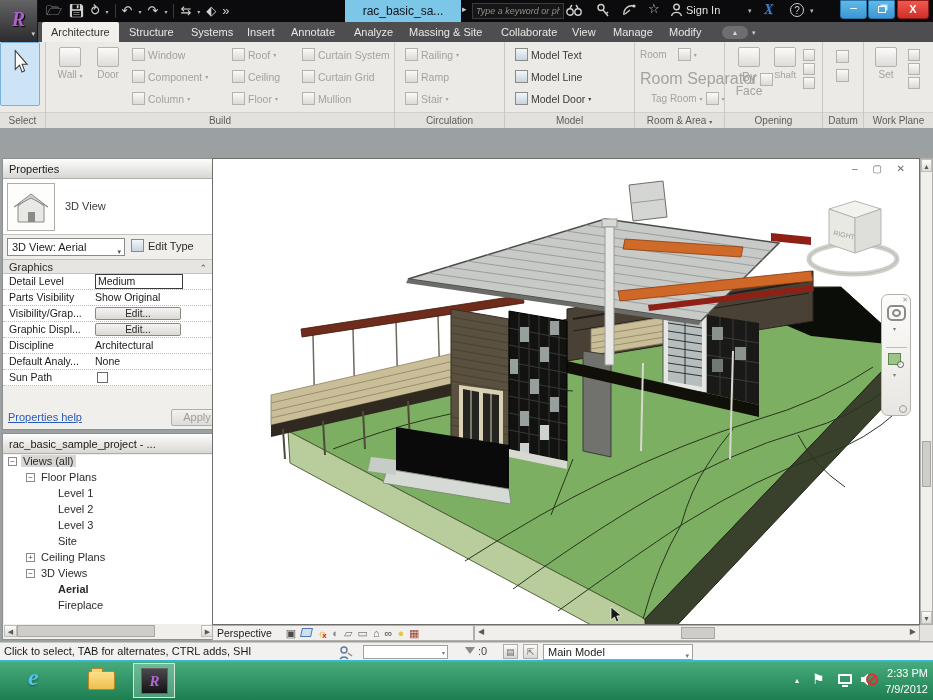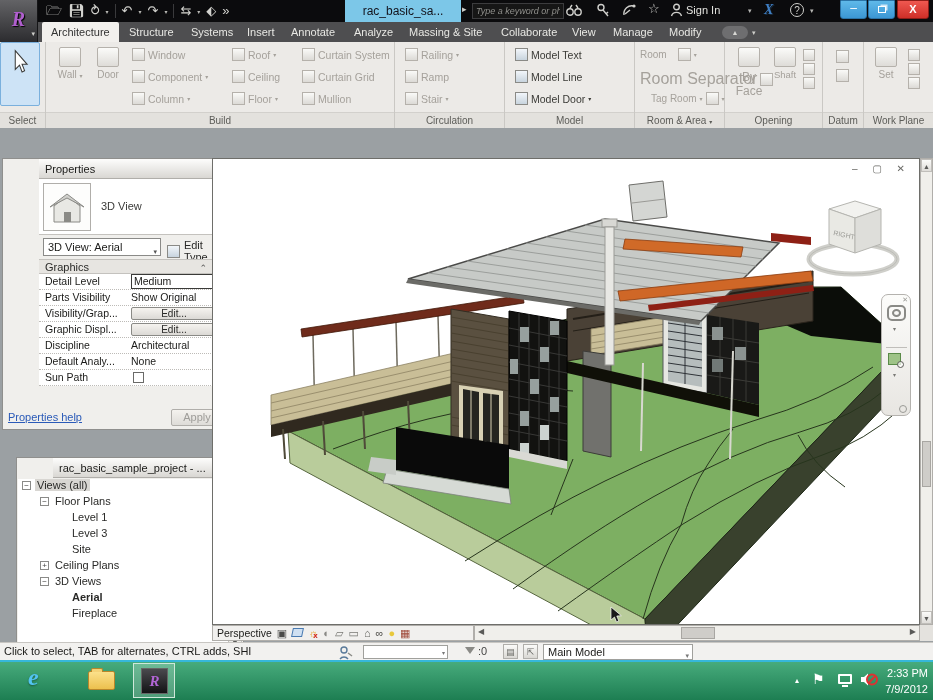--- a/index.html
+++ b/index.html
@@ -48,21 +48,21 @@
   .ic14 { display:inline-block; width:13px; height:13px; border:1px solid #b5b1ab; background:linear-gradient(#fafaf8,#dcdad6); }
   .ic14.en { border-color:#8a8a86; background:linear-gradient(#f2f6fa,#c8d4de); }
   .bigbtn { position:absolute; width:32px; text-align:center; font-size:10px; color:#a5a19b; }
   .bigbtn .bic { display:inline-block; width:22px; height:20px; border:1px solid #b5b1ab; background:linear-gradient(#fbfbf9,#dedcd8); border-radius:2px; }
   .rcaret { font-size:6px; color:#a5a19b; }
   #modify-btn { left:3px; top:3px; width:40px; height:64px; background:#cde3f6; border:1px solid #7ab0dd; border-radius:2px; text-align:center; }
   #modify-btn .lbl { font-size:10.5px; color:#333; position:absolute; bottom:2px; width:100%; }
   .smic { display:inline-block; width:12px; height:12px; border:1px solid #b5b1ab; background:linear-gradient(#fafaf8,#dcdad6); margin:1px 0; }
 
   
-  .palette { position:absolute; left:2px; width:228px; background:#f0efec; border:1px solid #8f8f8d;padding-left:36px; }
+  .palette { position:absolute; left:2px; width:228px; background:#f0efec; border:1px solid #8f8f8d; }
   .pal-title { height:20px; background:linear-gradient(#fdfdfc,#d9d7d3); border-bottom:1px solid #b0aeaa; font-size:11px; color:#1a1a18; line-height:20px; padding-left:6px; position:relative; }
   .pal-close { position:absolute; right:3px; top:3px; width:13px; height:13px; border:1px solid #8a8a88; background:#f2f0ec; font-size:7px; color:#5a5a58; text-align:center; line-height:11px; }
   #props { top:158px; height:272px; }
   #prop-preview { position:relative; height:56px; background:#fff; border-bottom:1px solid #c4c2be; }
   #prop-preview .pbox { position:absolute; left:4px; top:4px; width:48px; height:48px; border:1px solid #b0aeaa; background:#fdfdfc; }
   #prop-preview .ptype { position:absolute; left:62px; top:21px; font-size:11px; color:#3a3a38; }
   #prop-preview .pcaret { position:absolute; right:8px; top:23px; font-size:8px; color:#555; }
   #type-row { position:relative; height:24px; }
   #type-combo { position:absolute; left:4px; top:3px; width:118px; height:18px; background:#fff; border:1px solid #8a8a88; font-size:11px; line-height:16px; padding-left:4px; color:#1a1a18; }
   #type-combo .cc { position:absolute; right:3px; top:5px; font-size:7px; color:#555; }
@@ -74,21 +74,21 @@
   .prow .pv { position:absolute; left:92px; top:1px; width:88px; color:#1a1a18; white-space:nowrap; }
   .prow .pv.sel { border:1px solid #3a3a38; background:#fff; top:0; height:15px; padding-left:2px; }
   .prow .pbtn { position:absolute; left:92px; top:1px; width:86px; height:13px; background:linear-gradient(#f6f4f0,#dbd9d5); border:1px solid #8a8a86; border-radius:2px; font-size:10px; text-align:center; line-height:12px; color:#2a2a28; }
   .prow .pchk { position:absolute; left:94px; top:2px; width:11px; height:11px; border:1px solid #6a6a68; background:#fff; }
   #prop-scroll { position:absolute; right:1px; top:116px; width:13px; height:128px; background:#f0efeb; border-left:1px solid #c4c2be; }
   .sarrow { width:13px; height:13px; font-size:7px; color:#5a5a58; text-align:center; line-height:13px; background:linear-gradient(#fbfbf9,#dedcd8); border:1px solid #c0beba; }
   #prop-footer { position:absolute; bottom:0; left:0; right:0; height:22px; background:#f0efec; }
   #props-help { position:absolute; left:5px; top:4px; font-size:11px; color:#2a5ab8; text-decoration:underline; }
   #apply-btn { position:absolute; right:6px; top:2px; width:52px; height:17px; background:linear-gradient(#f4f2ee,#dedcd8); border:1px solid #b0aeaa; border-radius:2px; font-size:11px; color:#9f9d99; text-align:center; line-height:15px; }
 
-  #browser { top:457px; height:207px;margin-left:14px; }
+  #browser { top:433px; height:207px; }
   #tree { position:absolute; left:1px; top:21px; right:15px; bottom:15px; background:#fff; overflow:hidden; }
   .trow { position:relative; height:16px; font-size:11px; color:#2a2a28; white-space:nowrap; }
   .trow .exp { display:inline-block; width:9px; height:9px; border:1px solid #8a8a88; background:#fff; font-size:8px; line-height:7px; text-align:center; color:#444; vertical-align:1px; margin-right:4px; }
   .trow .tlbl { padding:0 2px; }
   .trow .tlbl.sel { background:#d8d6d2; }
   .trow .tlbl.bold { font-weight:bold; }
   #tree-vscroll { position:absolute; right:1px; top:21px; width:14px; bottom:15px; background:#f0efeb; }
   #tree-hscroll { position:absolute; left:1px; bottom:1px; right:15px; height:14px; background:#f0efeb; display:flex; align-items:center; }
   .hthumb { height:12px; background:#cfcdc9; border:1px solid #a8a6a2; }
 
@@ -102,21 +102,21 @@
   #nav-wheel i { position:absolute; left:3px; top:2px; width:9px; height:8px; border:2px solid #8a8a86; border-radius:50%; }
   .ncaret { position:absolute; left:11px; font-size:6px; color:#7a7a76; }
   #nav-div { position:absolute; left:4px; top:52px; width:21px; height:1px; background:#c0beba; }
   #nav-zoom { position:absolute; left:6px; top:58px; width:13px; height:12px; background:#9ec387; border:1px solid #5a8a48; }
   #nav-zoom i { position:absolute; right:-4px; bottom:-4px; width:7px; height:7px; border:1.5px solid #5a5a56; border-radius:50%; background:rgba(255,255,255,.7); }
   #nav-gear { position:absolute; right:3px; bottom:2px; width:8px; height:8px; border:1.5px solid #9a9a96; border-radius:50%; }
   #vp-vscroll { position:absolute; left:708px; top:0; width:13px; height:467px; background:#f0efeb; border:1px solid #b0aeaa; }
   #vp-vthumb { position:absolute; left:1px; top:282px; width:9px; height:46px; background:#cfcdc9; border:1px solid #a8a6a2; }
   #vp-bottom { position:absolute; left:0; top:467px; width:721px; height:16px; }
   #viewbar { position:absolute; left:0; top:0; width:262px; height:16px; background:#f1f0ee; border:1px solid #b0aeaa; display:flex; align-items:center; gap:5px; padding:0 4px; }
-  #viewbar .vlabel { font-size:10.5px; color:#1a1a18; margin-right:0; }
+  #viewbar .vlabel { font-size:10.5px; color:#1a1a18; margin-right:9px; }
   .vic { font-size:11px; line-height:13px; cursor:default; }
   #vp-hscroll { position:absolute; left:262px; top:0; width:446px; height:16px; background:#f0efeb; border:1px solid #b0aeaa; }
   #vp-hthumb { position:absolute; left:206px; top:1px; width:34px; height:12px; background:#cfcdc9; border:1px solid #a8a6a2; }
   .scr-ar { position:absolute; top:1px; font-size:8px; color:#5a5a58; }
   #vp-corner { position:absolute; left:708px; top:0; width:13px; height:16px; background:#e4e2de; }
 
   
   #statusbar { left:0; top:642px; width:933px; height:18px; background:#f2f1ef; border-top:1px solid #c8c6c2; }
   #status-prompt { position:absolute; left:4px; top:2px; font-size:11px; color:#1a1a18; }
   #status-combo { position:absolute; left:363px; top:2px; width:85px; height:14px; background:#fff; border:1px solid #a0a09c; }
@@ -425,20 +425,21 @@
   </div>
 
   <div id="browser" class="palette">
     <div class="pal-title"><span>rac_basic_sample_project - ...</span>
       <span class="pal-close">✕</span>
     </div>
     <div id="tree">
       <div class="trow" style="padding-left:4px"><span class="exp">−</span><span class="tlbl sel">Views (all)</span></div>
       <div class="trow" style="padding-left:22px"><span class="exp">−</span><span class="tlbl">Floor Plans</span></div>
       <div class="trow" style="padding-left:52px"><span class="tlbl">Level 1</span></div>
+      <div class="trow" style="padding-left:52px"><span class="tlbl">Level 2</span></div>
       <div class="trow" style="padding-left:52px"><span class="tlbl">Level 3</span></div>
       <div class="trow" style="padding-left:52px"><span class="tlbl">Site</span></div>
       <div class="trow" style="padding-left:22px"><span class="exp">+</span><span class="tlbl">Ceiling Plans</span></div>
       <div class="trow" style="padding-left:22px"><span class="exp">−</span><span class="tlbl">3D Views</span></div>
       <div class="trow" style="padding-left:52px"><span class="tlbl bold">Aerial</span></div>
       <div class="trow" style="padding-left:52px"><span class="tlbl">Fireplace</span></div>
     </div>
     <div id="tree-vscroll">
       <div class="sarrow" style="position:absolute;top:0;width:14px">▲</div>
       <div style="position:absolute;top:14px;left:1px;width:11px;height:34px;background:#cfcdc9;border:1px solid #a8a6a2"></div>

